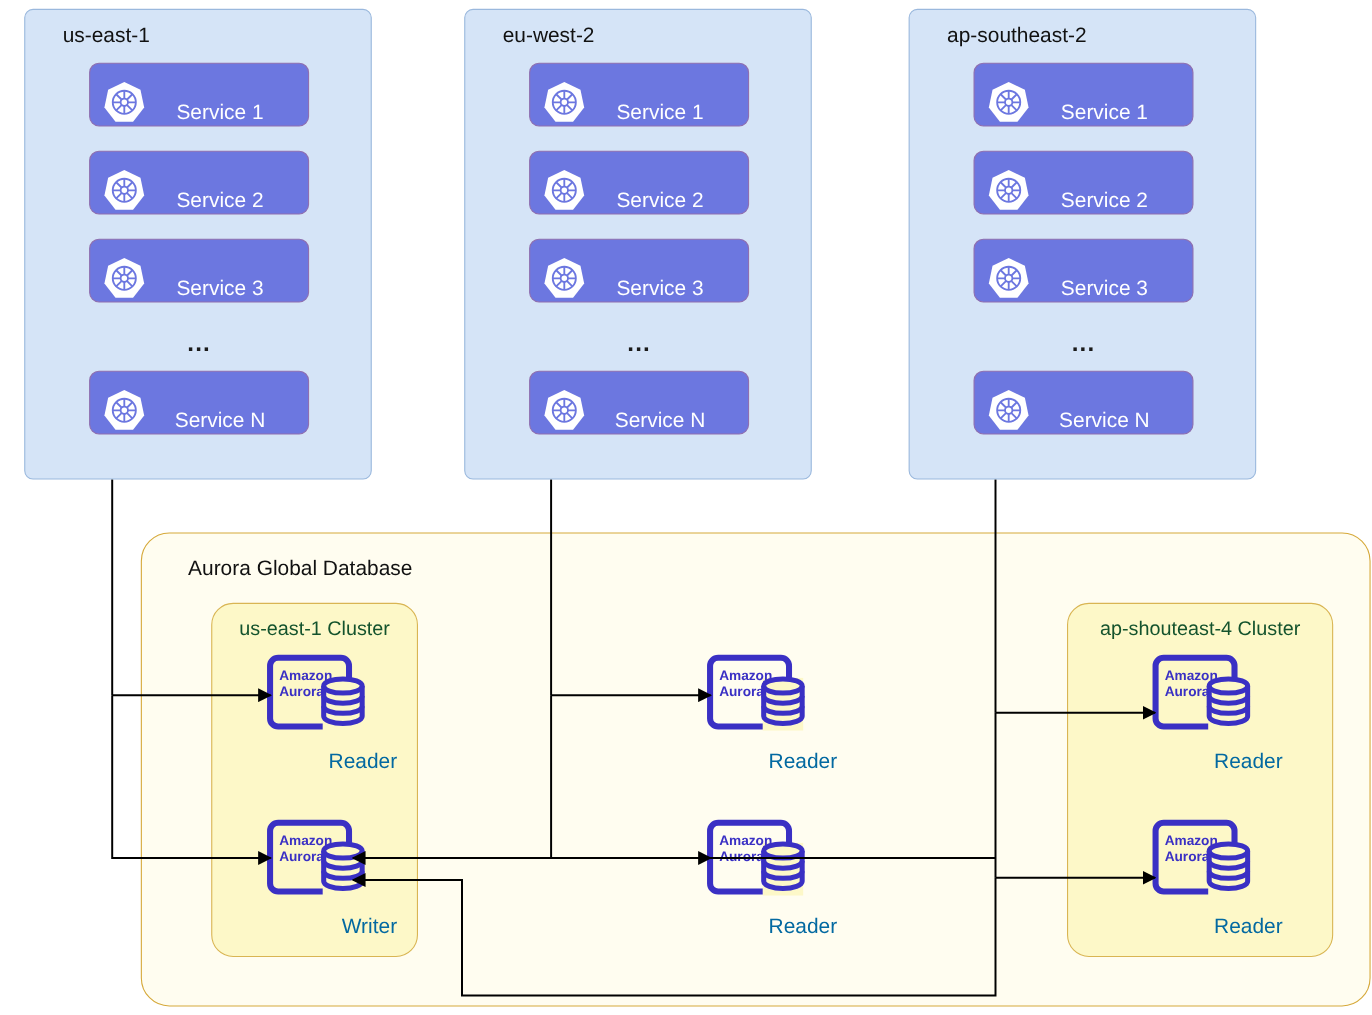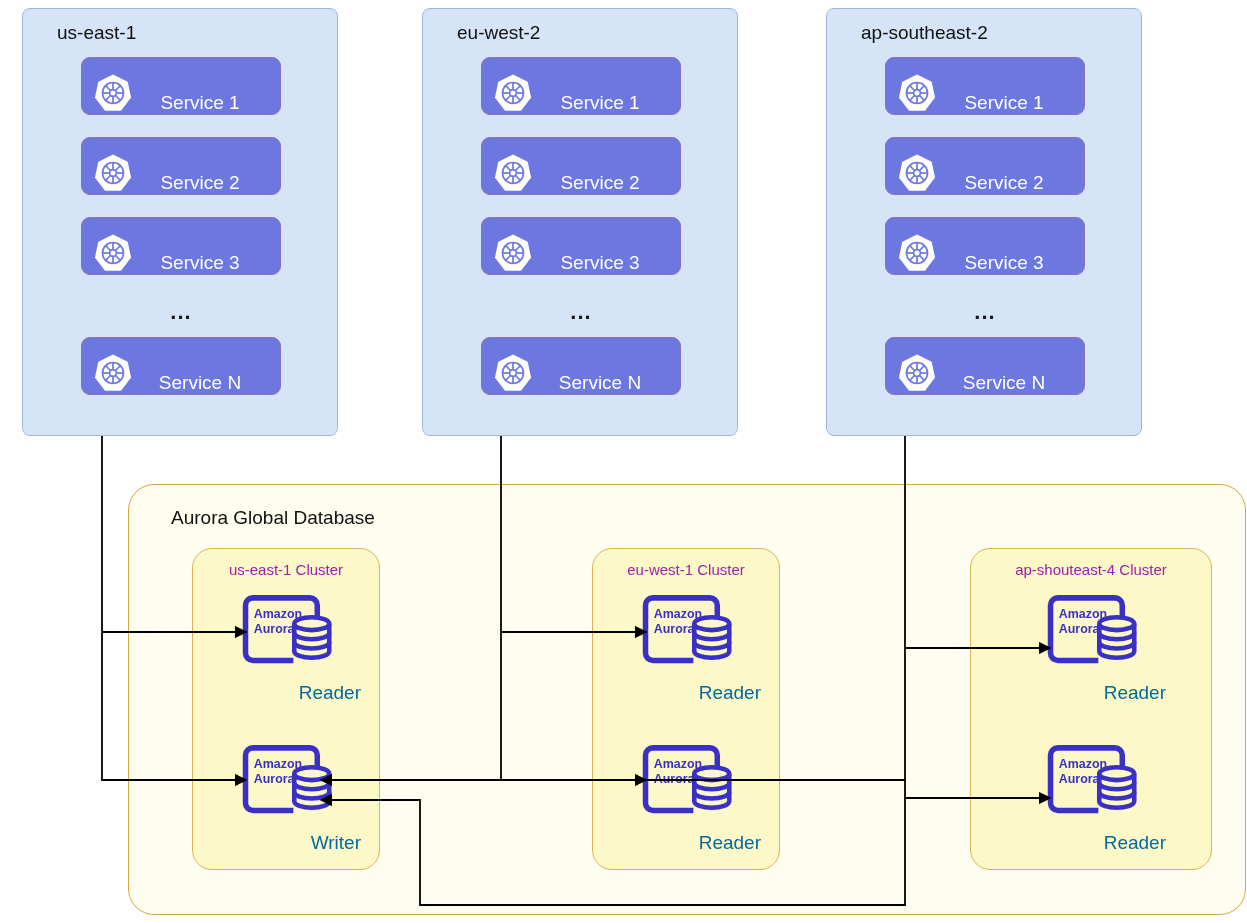--- a/index.html
+++ b/index.html
@@ -92,22 +92,22 @@
     border: 1px solid #d9b553;
     border-radius: 20px;
     box-sizing: border-box;
   }
   .cluster-label {
     position: absolute;
     top: 12px;
     left: 0;
     right: 0;
     text-align: center;
-    font-size: 15px;
-    color: #a21caf;
+    font-size: 18px;
+    color: #14532d;
     white-space: nowrap;
   }
 
   
   .aurora-node {
     position: absolute;
     width: 150px;
   }
   .aurora-icon-wrap {
     position: relative;
@@ -426,23 +426,20 @@
           <path d="M59 44 a19 7 0 0 0 38 0"></path>
           <path d="M59 54 a19 7 0 0 0 38 0"></path>
         </g>
         <text x="15" y="28" font-family="Liberation Sans, sans-serif" font-size="13.5" font-weight="bold" fill="#3a30c4">Amazon</text>
         <text x="15" y="44" font-family="Liberation Sans, sans-serif" font-size="13.5" font-weight="bold" fill="#3a30c4">Aurora</text>
       </svg>
     </div>
     <div class="role-label writer">Writer</div>
   </div>
 
-  <div class="cluster-box" style="left:592px; top:548px; width:188px; height:322px;">
-    <div class="cluster-label">eu-west-1 Cluster</div>
-  </div>
   <div class="aurora-node" style="left:611px; top:592px;">
     <div class="aurora-icon-wrap">
       <svg viewBox="0 0 100 84" width="92" height="78">
         <path d="M14 6 h62 a8 8 0 0 1 8 8 v52 a8 8 0 0 1 -8 8 h-62 a8 8 0 0 1 -8 -8 v-52 a8 8 0 0 1 8 -8 z" fill="none" stroke="#3a30c4" stroke-width="6" stroke-linecap="round"></path>
         <g fill="#fdf8c8">
           <rect x="58" y="26" width="40" height="52"></rect>
         </g>
         <g stroke="#3a30c4" stroke-width="5" fill="none">
           <ellipse cx="78" cy="34" rx="19" ry="7"></ellipse>
           <path d="M59 34 v30 a19 7 0 0 0 38 0 v-30"></path>

